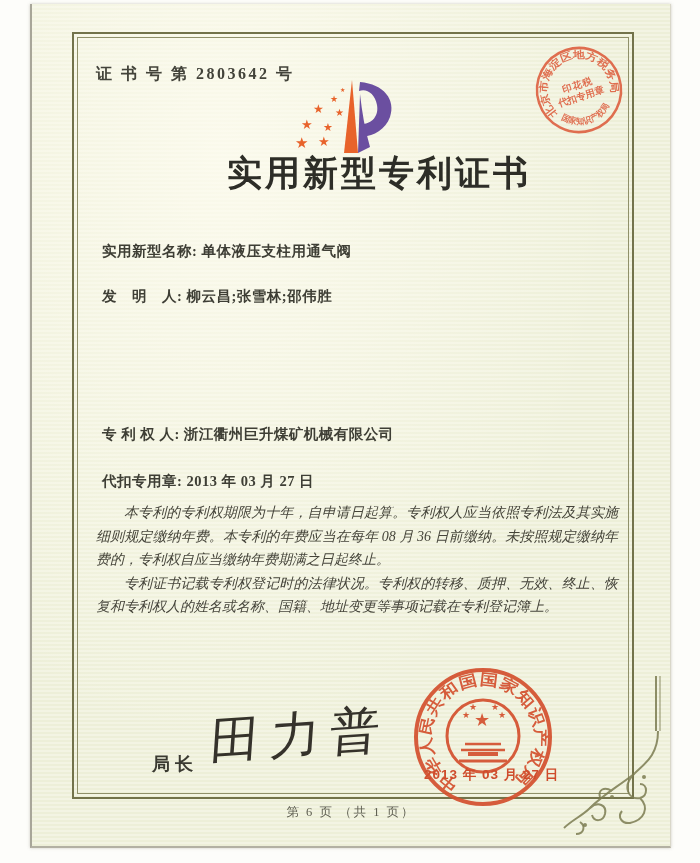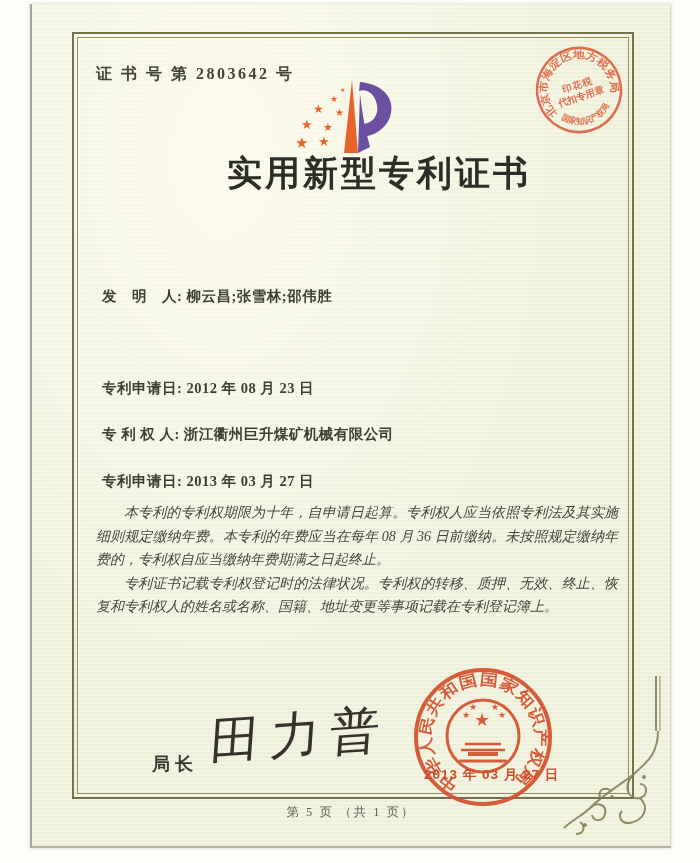--- a/index.html
+++ b/index.html
@@ -90,24 +90,24 @@
     <text x="33" y="57" font-size="11" fill="#e8632b">★</text>
     <text x="5" y="74" font-size="15" fill="#e8632b">★</text>
     <text x="28" y="72" font-size="13" fill="#e8632b">★</text>
     <path d="M62,6 L54,79 L68,79 Z" fill="#e8632b"></path>
     <path d="M70,8 C94,10 106,26 100,43 C95,57 80,64 70,62 L69,50 C82,51 89,42 87,31 C85,19 76,14 69,17 Z" fill="#6b4fa0"></path>
     <path d="M70,20 L68,79 L80,73 C75,56 72,38 70,20 Z" fill="#6b4fa0"></path>
   </svg>
 
   <div class="title">实用新型专利证书</div>
 
+  <div class="field f0"><span>实用新型名称:</span> <span>单体液压支柱用通气阀</span></div>
   <div class="field f1"><span>发　明　人:</span> <span>柳云昌;张雪林;邵伟胜</span></div>
-  <div class="field f3"><span>专利申请日:</span> <span>2012 年 08 月 23 日</span></div>
   <div class="field f4"><span>专 利 权 人:</span> <span>浙江衢州巨升煤矿机械有限公司</span></div>
-  <div class="field f5"><span>专利申请日:</span> <span>2013 年 03 月 27 日</span></div>
+  <div class="field f5"><span>代扣专用章:</span> <span>2013 年 03 月 27 日</span></div>
 
   <div class="paragraphs">
     <p>本专利的专利权期限为十年，自申请日起算。专利权人应当依照专利法及其实施细则规定缴纳年费。本专利的年费应当在每年 08 月 36 日前缴纳。未按照规定缴纳年费的，专利权自应当缴纳年费期满之日起终止。</p>
     <p>专利证书记载专利权登记时的法律状况。专利权的转移、质押、无效、终止、恢复和专利权人的姓名或名称、国籍、地址变更等事项记载在专利登记簿上。</p>
   </div>
 
   <div class="director">局长</div>
   <div class="signature">田力普</div>
 
   <svg class="seal-bottom" viewBox="0 0 146 146">
@@ -158,15 +158,15 @@
       <path d="M60,115 C52,110 46,114 48,121"></path>
       <path d="M28,146 C34,150 32,158 24,158"></path>
     </g>
     <g fill="#7c7c52" opacity=".85">
       <circle cx="60" cy="121" r="2"></circle>
       <circle cx="33" cy="149" r="2"></circle>
       <circle cx="92" cy="101" r="2"></circle>
     </g>
   </svg>
 
-  <div class="footer">第 5 页 （共 1 页）</div>
+  <div class="footer">第 6 页 （共 1 页）</div>
 
 </div>
 
 </body></html>

